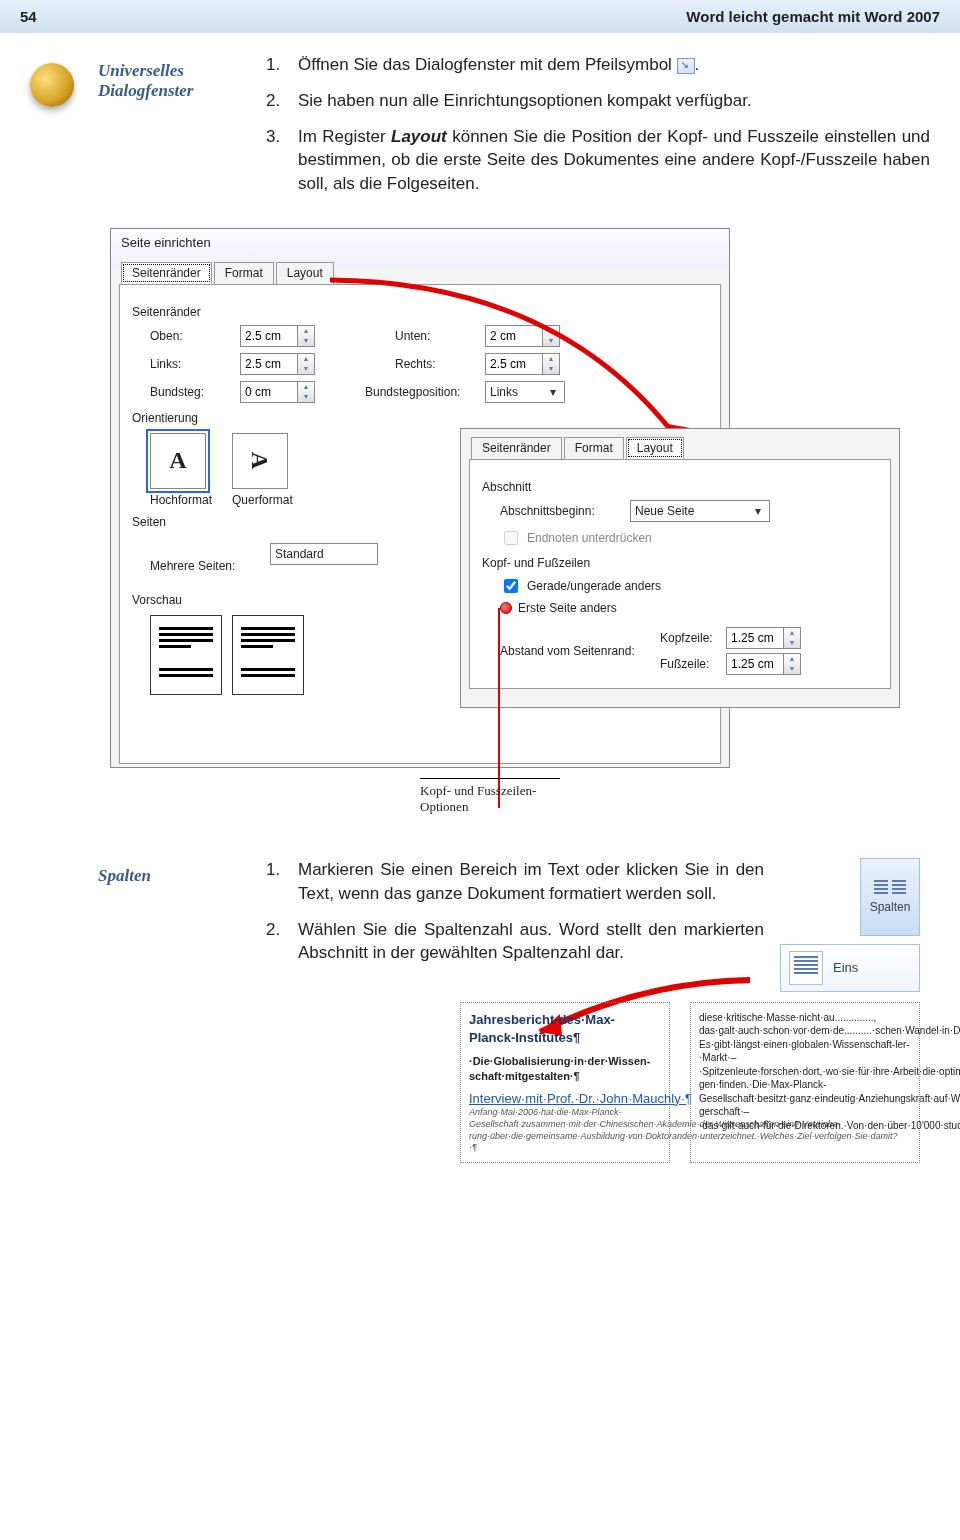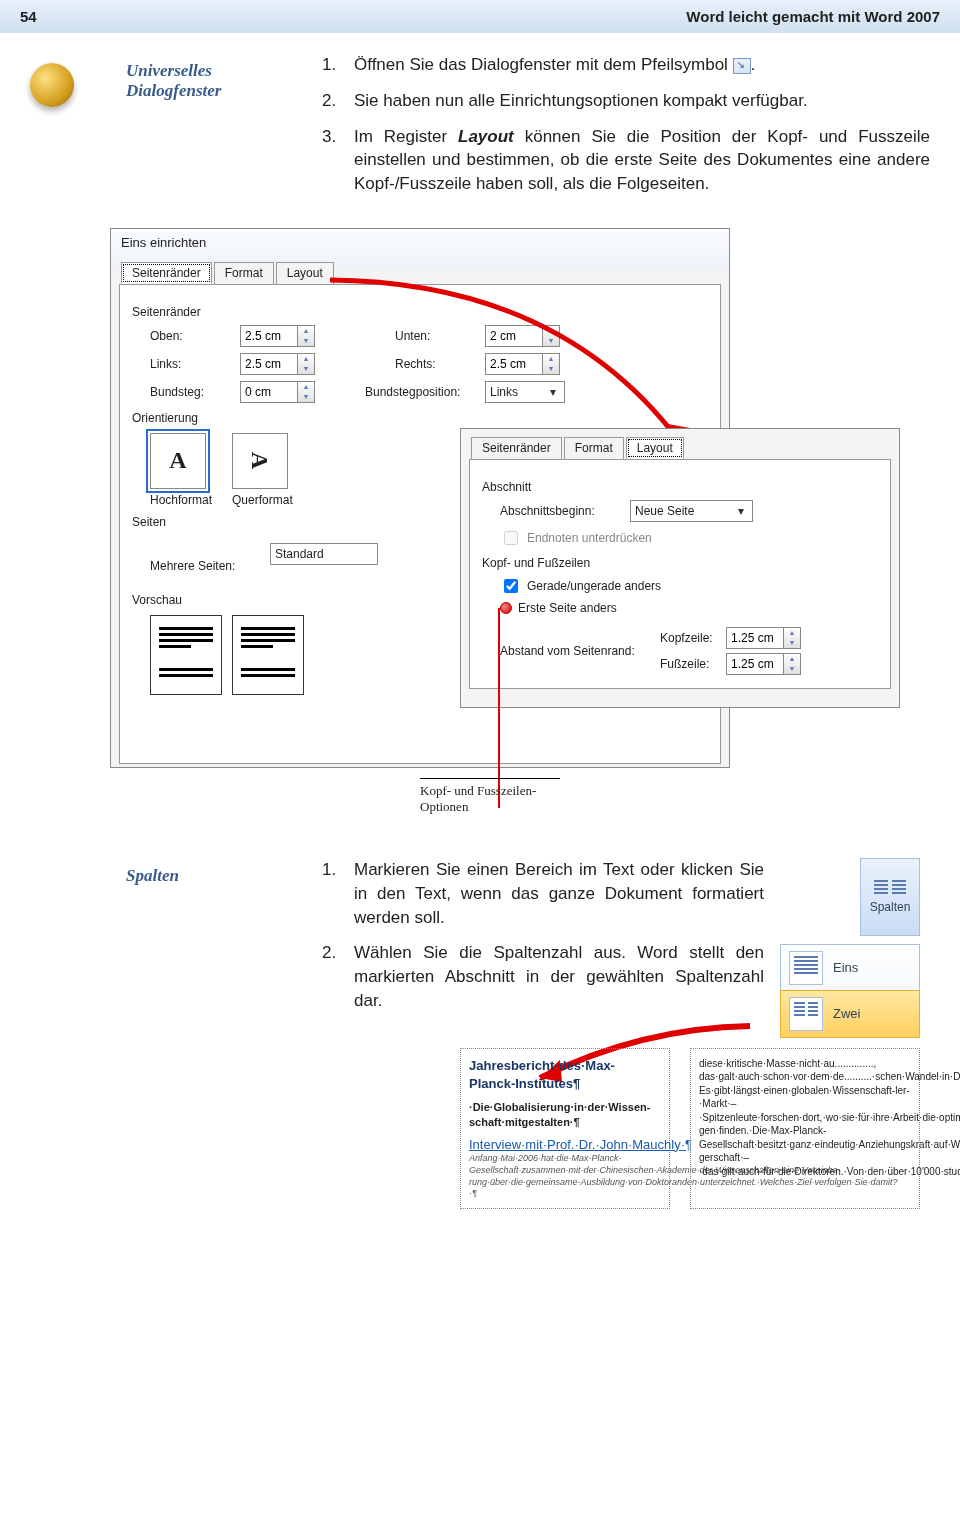--- a/index.html
+++ b/index.html
@@ -1,19 +1,19 @@
 <!DOCTYPE html>
 <html><head>
 <meta charset="utf-8">
 <style>
   * { box-sizing: border-box; }
   body { margin: 0; font-family: "Segoe UI", Tahoma, sans-serif; background: #fff; color: #222; width: 960px; }
   .header { background: linear-gradient(#e8f0fa, #d0e0f0); padding: 8px 20px; display: flex; justify-content: space-between; font-weight: bold; font-size: 15px; }
   .content { padding: 20px 30px 30px 30px; }
-  .row { display: flex; gap: 36px; margin-bottom: 20px; }
+  .row { display: flex; gap: 8px; margin-bottom: 20px; }
   .lightbulb-wrap { width: 60px; flex-shrink: 0; }
   .lightbulb { width: 44px; height: 44px; border-radius: 50%; background: radial-gradient(circle at 35% 35%, #ffe080, #d4a020 60%, #8a6010); box-shadow: 0 4px 6px rgba(0,0,0,0.3); margin-top: 10px; }
   .sidebar-col { width: 160px; flex-shrink: 0; font-style: italic; font-weight: bold; color: #3a5a8a; font-size: 17px; font-family: Georgia, serif; padding-top: 8px; }
   .body-col { flex: 1; }
   .list-item { display: flex; gap: 12px; margin-bottom: 12px; text-align: justify; font-size: 17px; line-height: 1.4; }
   .list-num { width: 20px; flex-shrink: 0; }
   .dlg-launcher { display: inline-block; width: 18px; height: 16px; border: 1px solid #7a9acc; background: linear-gradient(#eaf0fa, #d6e4f5); vertical-align: middle; position: relative; }
   .dlg-launcher::after { content: "↘"; font-size: 10px; position: absolute; top: -1px; left: 3px; color: #3a5a8a; }
   .dialog-figure { margin: 20px 0 10px 80px; position: relative; height: 600px; }
   .dlg { position: absolute; background: #f4f4f4; border: 1px solid #888; font-family: Tahoma, sans-serif; font-size: 13px; }
@@ -94,21 +94,21 @@
       <div class="list-item">
           <span class="list-num">3.</span>
         <span>Im Register <b><i>Layout</i></b> können Sie die Position der Kopf- und Fusszeile einstellen und bestimmen, ob die erste Seite des Dokumentes eine andere Kopf-/Fusszeile haben soll, als die Folgeseiten.</span>
       </div>
     </div>
   </div>
 
   <div class="dialog-figure">
 
     <div class="dlg back">
-      <div class="dlg-title">Eins einrichten</div>
+      <div class="dlg-title">Seite einrichten</div>
       <div class="tabs">
         <div class="tab active">Seitenränder</div>
         <div class="tab">Format</div>
         <div class="tab">Layout</div>
       </div>
       <div class="tab-panel" style="height:480px;">
         <div class="grp-label">Seitenränder</div>
         <div class="form-row">
           <label>Oben:</label>
           <div class="spin">
@@ -207,21 +207,21 @@
     <div class="dlg front">
       <div class="tabs" style="margin-top:8px;">
         <div class="tab">Seitenränder</div>
         <div class="tab">Format</div>
         <div class="tab active">Layout</div>
       </div>
       <div class="tab-panel" style="height:230px;">
         <div class="grp-label">Abschnitt</div>
         <div class="form-row">
           <label style="width:120px;">Abschnittsbeginn:</label>
-          <div class="combo" style="width:123px;">
+          <div class="combo" style="width:140px;">
               <span>Neue Seite</span>
               <span class="dd">▾</span>
             </div>
         </div>
         <div class="cb" style="color:#888;">
             <input type="checkbox" disabled="" style="">
             <span>Endnoten unterdrücken</span>
           </div>
         <div class="grp-label">Kopf- und Fußzeilen</div>
         <div class="cb">
@@ -310,37 +310,20 @@
                   <span>
                     <i></i>
                     <i></i>
                     <i></i>
                     <i></i>
                     <i></i>
                   </span>
                 </div>
               <span>Eins</span>
             </div>
-            <div class="spalten-menu-item sel">
-              <div class="mini-icon">
-                  <span>
-                    <i></i>
-                    <i></i>
-                    <i></i>
-                    <i></i>
-                  </span>
-                  <span>
-                    <i></i>
-                    <i></i>
-                    <i></i>
-                    <i></i>
-                  </span>
-                </div>
-              <span>Zwei</span>
-            </div>
           </div>
         </div>
       </div>
 
       <div style="position:relative;">
         <svg class="red-arrow-svg" style="top:-30px; right:160px; width:240px; height:80px;">
           <path d="M 230 8 Q 120 10 20 60" stroke="#e00000" stroke-width="6" fill="none"></path>
           <polygon points="20,60 40,42 42,64" fill="#e00000"></polygon>
         </svg>
 

